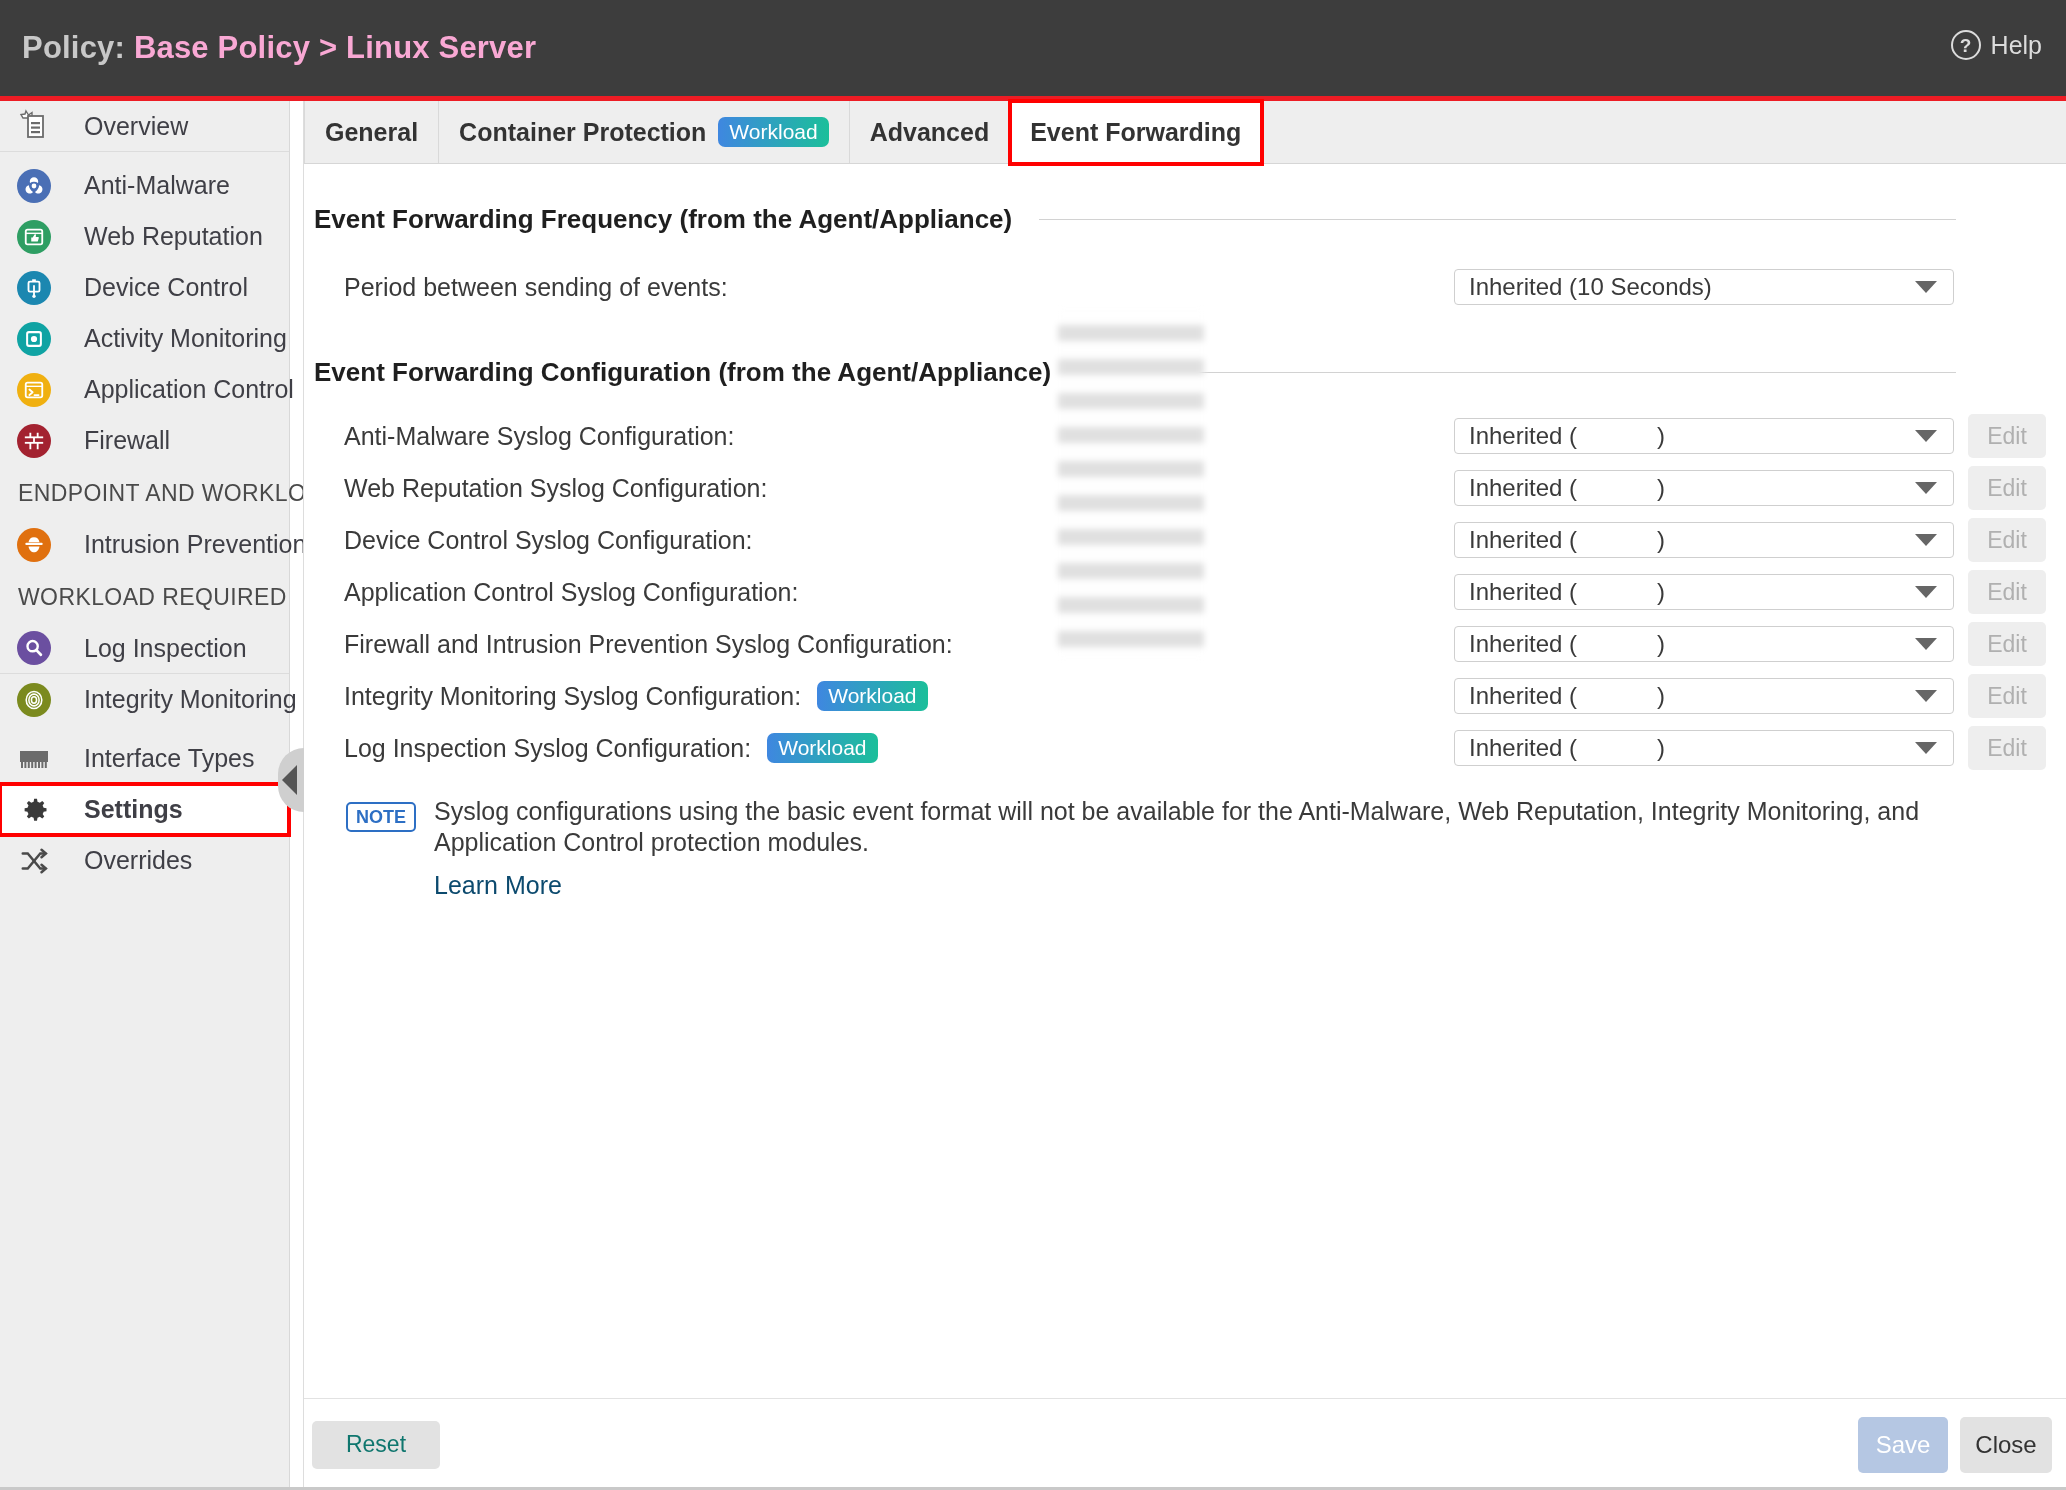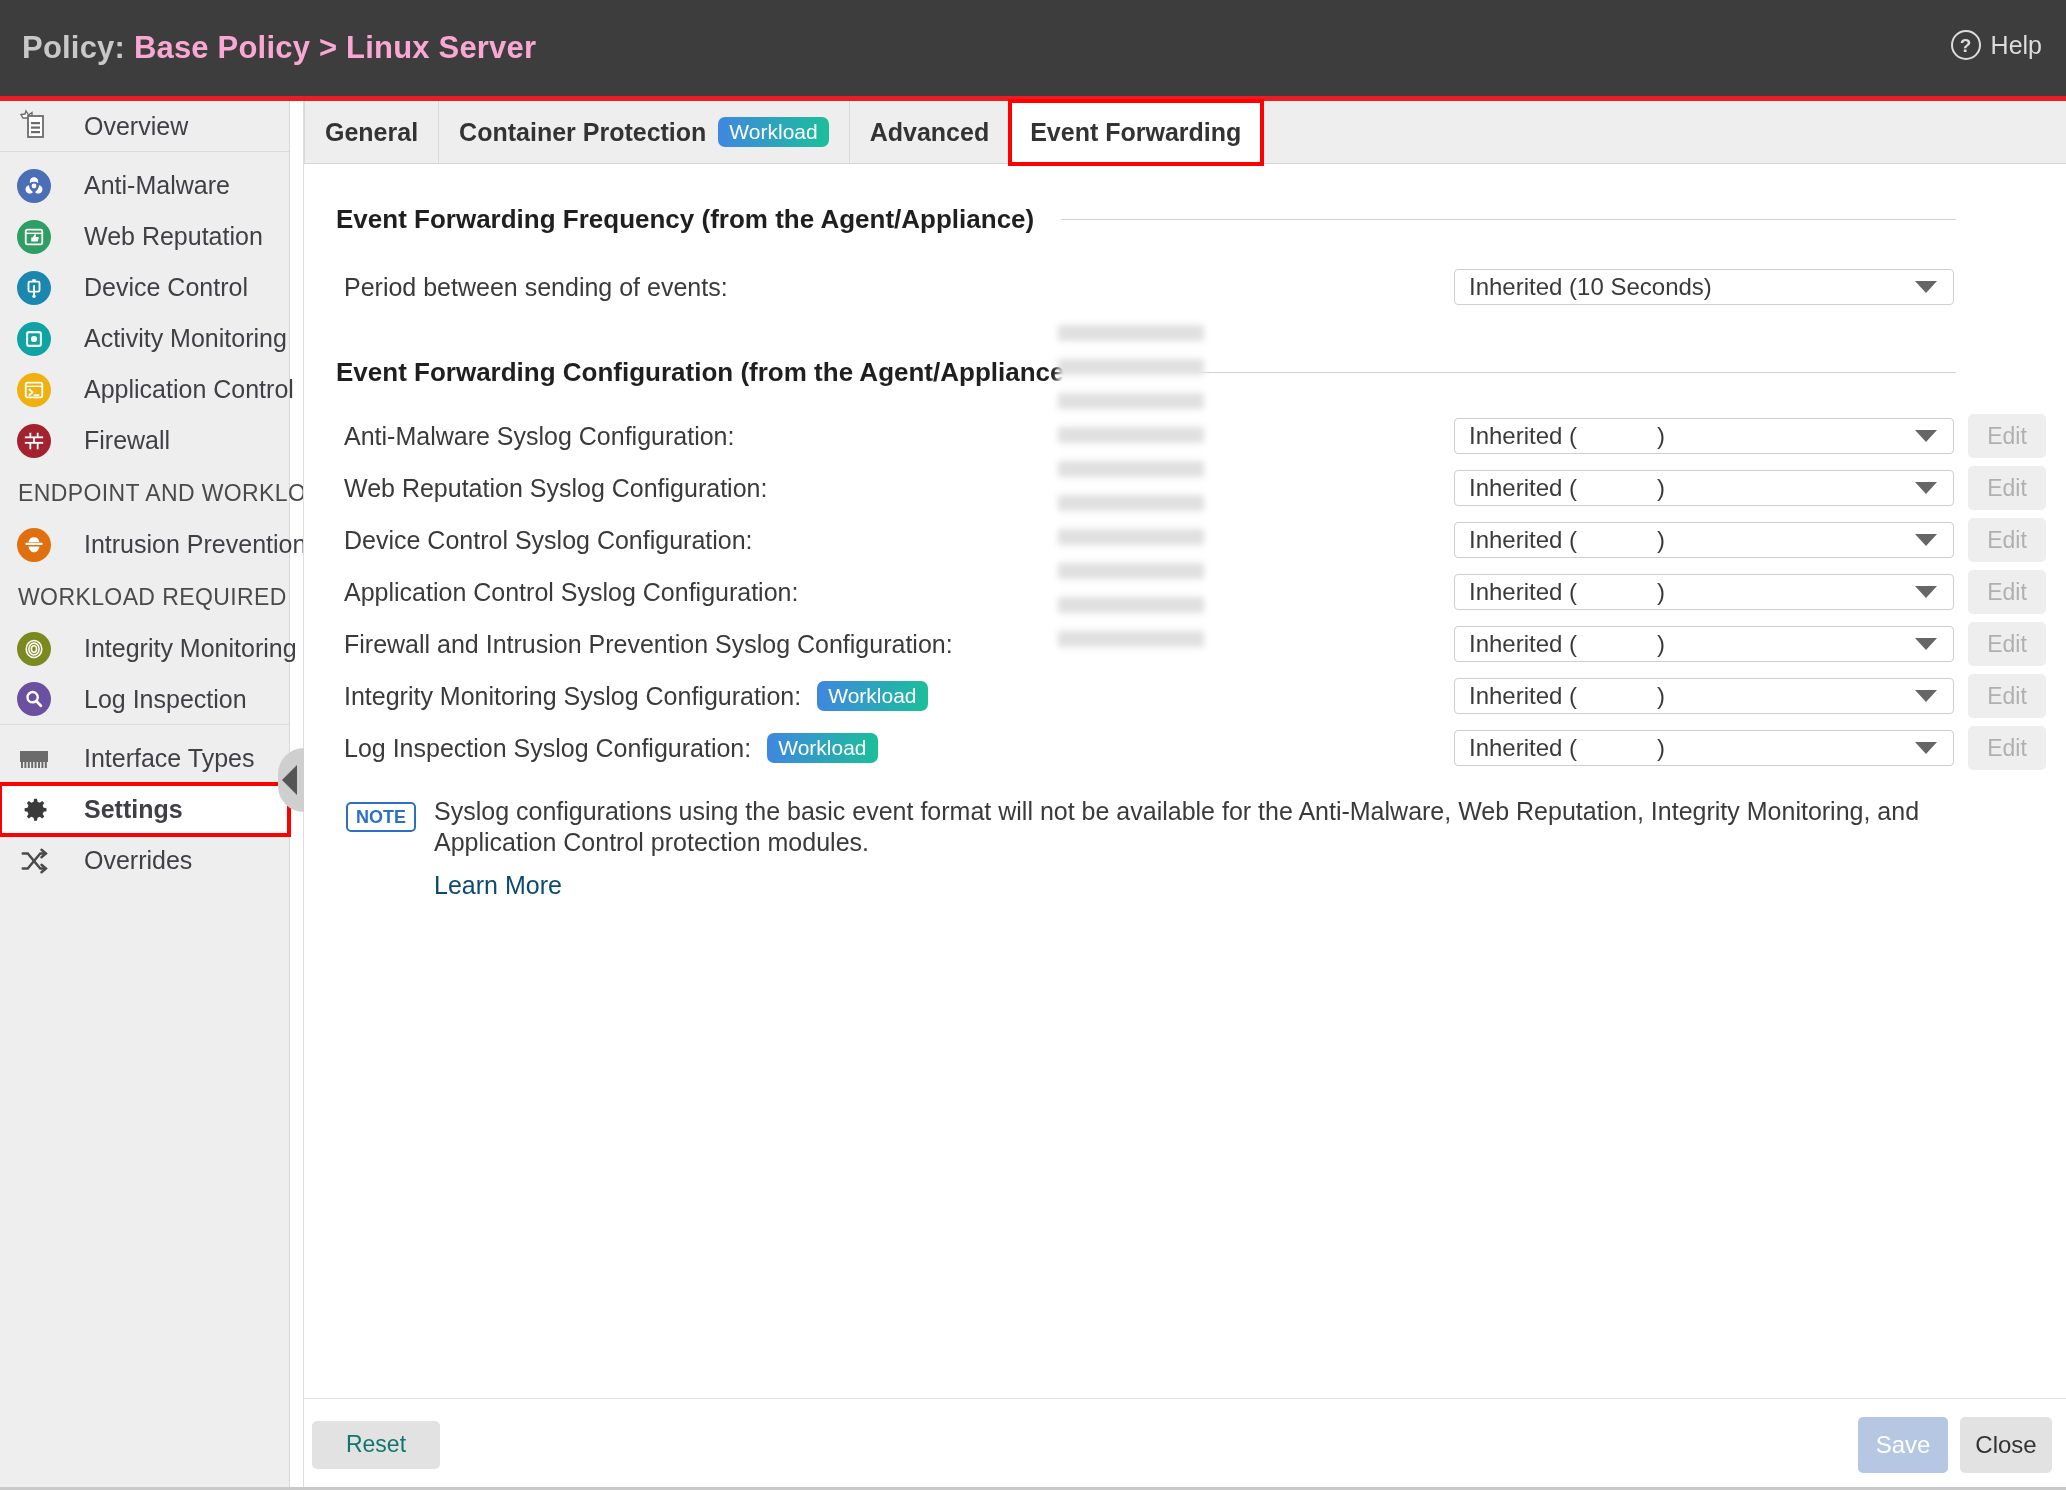--- a/index.html
+++ b/index.html
@@ -116,21 +116,21 @@
     padding:4px 11px 5px; line-height:1;
   }
 
   
   #form-area {
     position:absolute; left:0; top:63px; right:0; bottom:92px;
     overflow:hidden;
   }
   .sect-head {
     display:flex; align-items:center; gap:27px;
-    margin: 40px 0 0 32px; padding-right:110px;
+    margin: 40px 0 0 10px; padding-right:110px;
   }
   .sect-head .st {
     font-size:26px; font-weight:bold; color:#1f1f1f; white-space:nowrap;
   }
   .sect-head .rule { flex:1; height:1px; background:#d2d2d2; }
 
   .row {
     display:flex; align-items:center;
     margin-left:40px; padding-right:20px;
     height:52px;
@@ -345,43 +345,43 @@
           <rect x="2.5" y="9.6" width="19" height="2.4" rx="1.2"></rect>
           <path d="M6 13.5h12c-.8 4-3.2 6.5-6 6.5s-5.2-2.5-6-6.5z"></path>
         </svg>
       </span>
     </span>
     <span class="lbl">Intrusion Prevention</span>
   </div>
 
   <div class="grp-title">WORKLOAD REQUIRED</div>
 
+  <div class="nav-item sep-below">
+    <span class="ic">
+      <span class="cir" style="background:#6b4fa0">
+        <svg width="22" height="22" viewBox="0 0 24 24">
+          <circle cx="10.5" cy="10" r="5.6" fill="none" stroke="#fff" stroke-width="2.6"></circle>
+          <line x1="14.6" y1="14.3" x2="19.5" y2="19.4" stroke="#fff" stroke-width="3" stroke-linecap="round"></line>
+        </svg>
+      </span>
+    </span>
+    <span class="lbl">Log Inspection</span>
+  </div>
+
   <div class="nav-item">
     <span class="ic">
       <span class="cir" style="background:#7b8a1e">
         <svg width="22" height="22" viewBox="0 0 24 24" fill="none" stroke="#fff" stroke-width="1.7">
           <ellipse cx="12" cy="12" rx="8.5" ry="9.2"></ellipse>
           <ellipse cx="12" cy="12" rx="5.6" ry="6.4"></ellipse>
           <ellipse cx="12" cy="12" rx="2.8" ry="3.5"></ellipse>
         </svg>
       </span>
     </span>
     <span class="lbl">Integrity Monitoring</span>
-  </div>
-
-  <div class="nav-item sep-below">
-    <span class="ic">
-      <span class="cir" style="background:#6b4fa0">
-        <svg width="22" height="22" viewBox="0 0 24 24">
-          <circle cx="10.5" cy="10" r="5.6" fill="none" stroke="#fff" stroke-width="2.6"></circle>
-          <line x1="14.6" y1="14.3" x2="19.5" y2="19.4" stroke="#fff" stroke-width="3" stroke-linecap="round"></line>
-        </svg>
-      </span>
-    </span>
-    <span class="lbl">Log Inspection</span>
   </div>
 
   <div class="spacer-8"></div>
 
   <div class="nav-item">
     <span class="ic">
       <svg width="32" height="24" viewBox="0 0 32 24">
         <rect x="2" y="4" width="28" height="11" fill="#6b6b6b"></rect>
         <g fill="#6b6b6b">
           <rect x="3" y="15" width="2" height="6"></rect>

